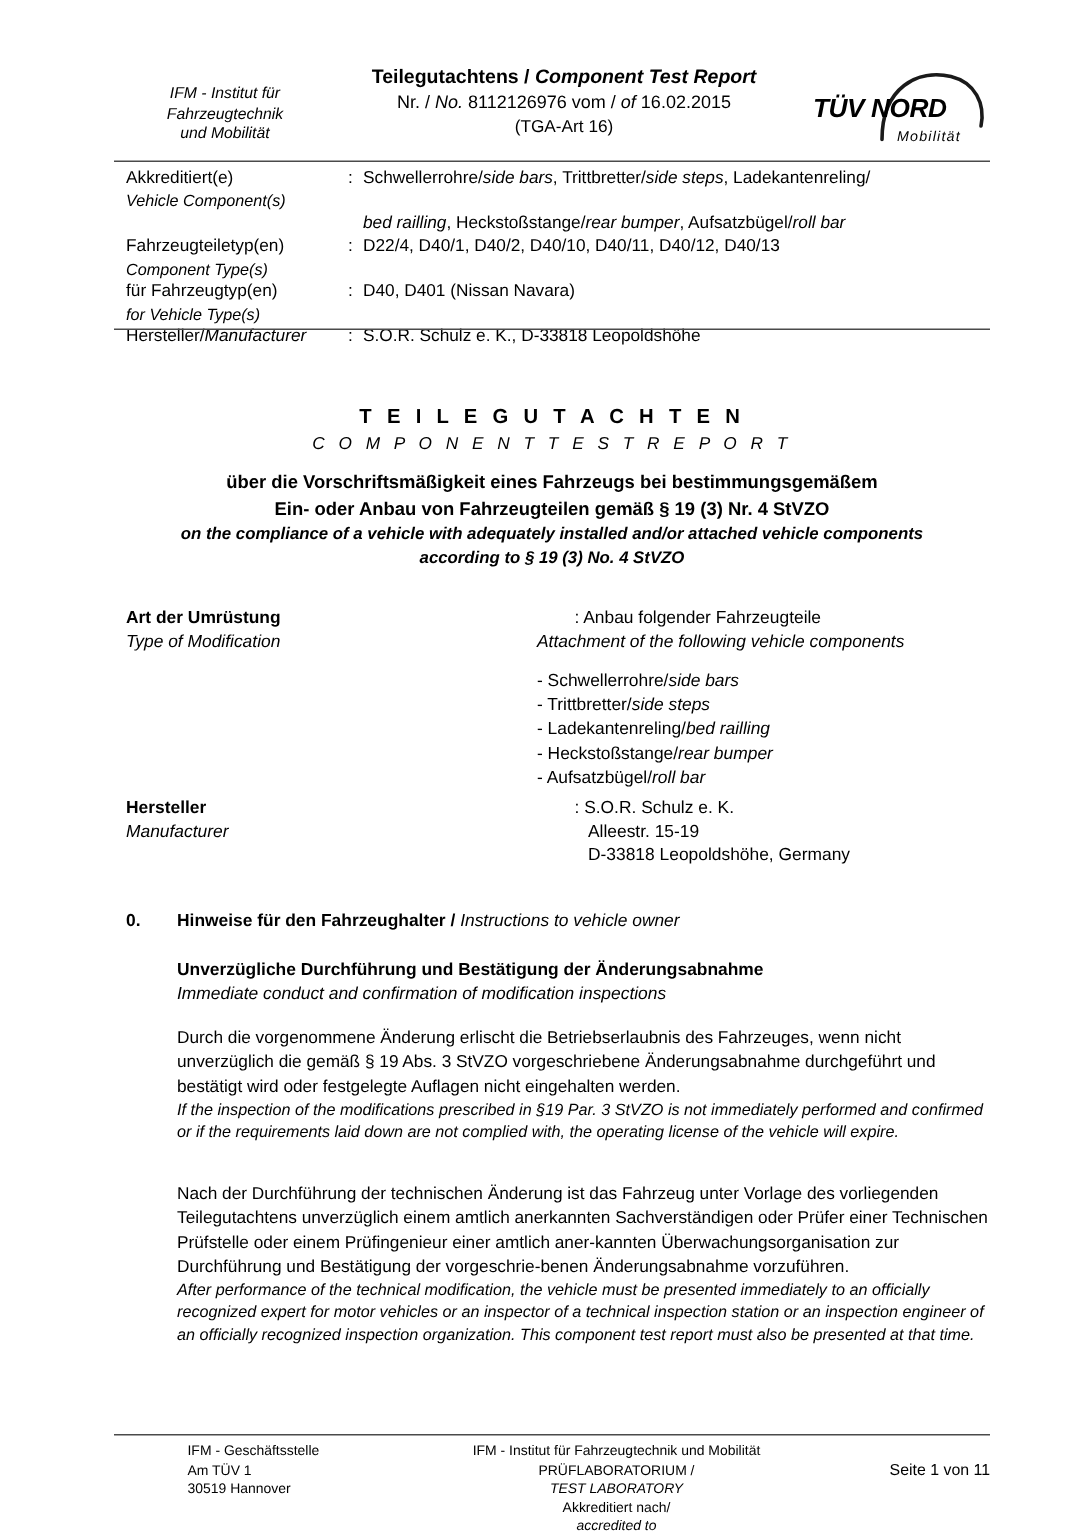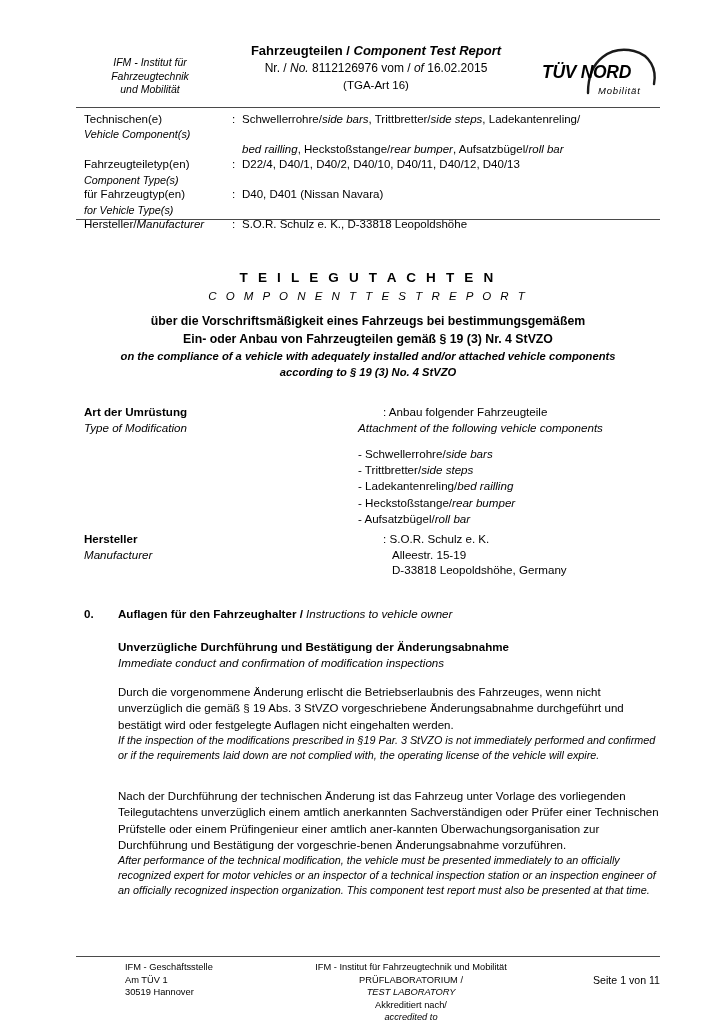--- a/index.html
+++ b/index.html
@@ -255,21 +255,21 @@
   <div class="header">
 
     <div class="hdr-left">
       <div>IFM - Institut für</div>
       <div>Fahrzeugtechnik</div>
       <div>und Mobilität</div>
     </div>
 
     <div class="hdr-center">
       <div class="hdr-title">
-        <span class="bd">Fahrzeugteilen / </span><span class="bd it">Component Test Report</span>
+        <span class="bd">Teilegutachtens / </span><span class="bd it">Component Test Report</span>
       </div>
       <div class="hdr-sub">
         <span>Nr. / </span><span class="it">No.</span><span> 8112126976 vom / </span><span class="it">of</span><span> 16.02.2015</span>
       </div>
       <div class="hdr-sub2">(TGA-Art 16)</div>
     </div>
 
     <div class="logo">
       <svg width="122" height="58" viewBox="0 0 122 58">
         <path d="M50 49 C50 14, 74 2, 96 7 C112 11, 119 25, 116 40" fill="none" stroke="#1a1a1a" stroke-width="2.4" stroke-linecap="round"></path>
@@ -278,21 +278,21 @@
       </svg>
     </div>
   </div>
 
   <div class="rule rule-top"></div>
 
   <div class="ctable">
 
     <div class="crow">
       <span class="clabel">
-        <span>Technischen(e)</span>
+        <span>Akkreditiert(e)</span>
         <span class="csub">Vehicle Component(s)</span>
       </span><span class="ccolon">:</span><span class="cval">
         <span>Schwellerrohre/</span><span class="it">side bars</span><span>, Trittbretter/</span><span class="it">side steps</span><span>, Ladekantenreling/</span>
       </span>
       <span class="cval-cont">
         <span class="it">bed railling</span><span>, Heckstoßstange/</span><span class="it">rear bumper</span><span>, Aufsatzbügel/</span><span class="it">roll bar</span>
       </span>
     </div>
 
     <div class="crow">
@@ -356,21 +356,21 @@
     </div>
     <div class="fb-val">
       <span class="fb-v-line">: S.O.R. Schulz e. K.</span>
       <span class="fb-v-line" style="padding-left:9px;">Alleestr. 15-19</span>
       <span class="fb-v-line" style="padding-left:9px;">D-33818 Leopoldshöhe, Germany</span>
     </div>
   </div>
 
   <div class="sec-num" style="top:607px;">0.</div>
   <div class="sec-head" style="top:607px;">
-    <span class="bd">Auflagen für den Fahrzeughalter</span><span class="bd"> / </span><span class="it">Instructions to vehicle owner</span>
+    <span class="bd">Hinweise für den Fahrzeughalter</span><span class="bd"> / </span><span class="it">Instructions to vehicle owner</span>
   </div>
 
   <div class="sec-sub" style="top:639px;">
     <span class="l1">Unverzügliche Durchführung und Bestätigung der Änderungsabnahme</span>
     <span class="l2">Immediate conduct and confirmation of modification inspections</span>
   </div>
 
   <div class="para" style="top:684px;">
     <span class="de">Durch die vorgenommene Änderung erlischt die Betriebserlaubnis des Fahrzeuges, wenn nicht unverzüglich die gemäß § 19 Abs. 3 StVZO vorgeschriebene Änderungsabnahme durchgeführt und bestätigt wird oder festgelegte Auflagen nicht eingehalten werden.</span>
     <span class="en">If the inspection of the modifications prescribed in §19 Par. 3 StVZO is not immediately performed and confirmed or if the requirements laid down are not complied with, the operating license of the vehicle will expire.</span>

